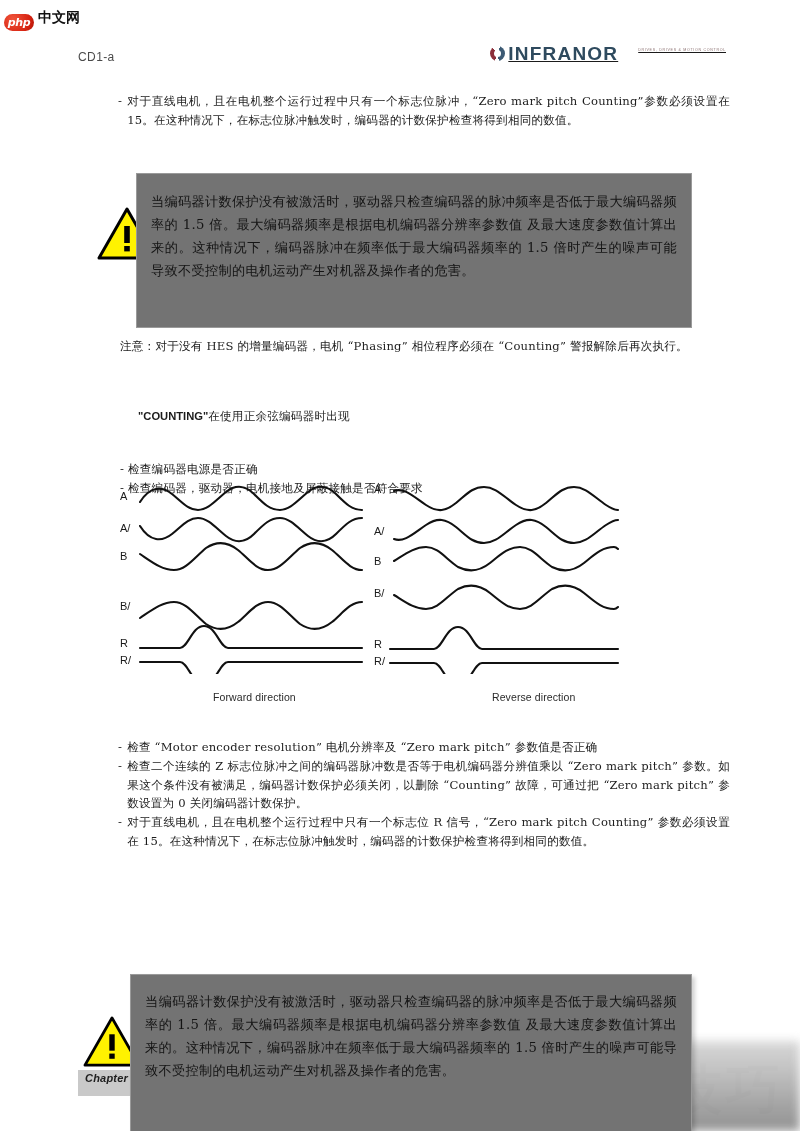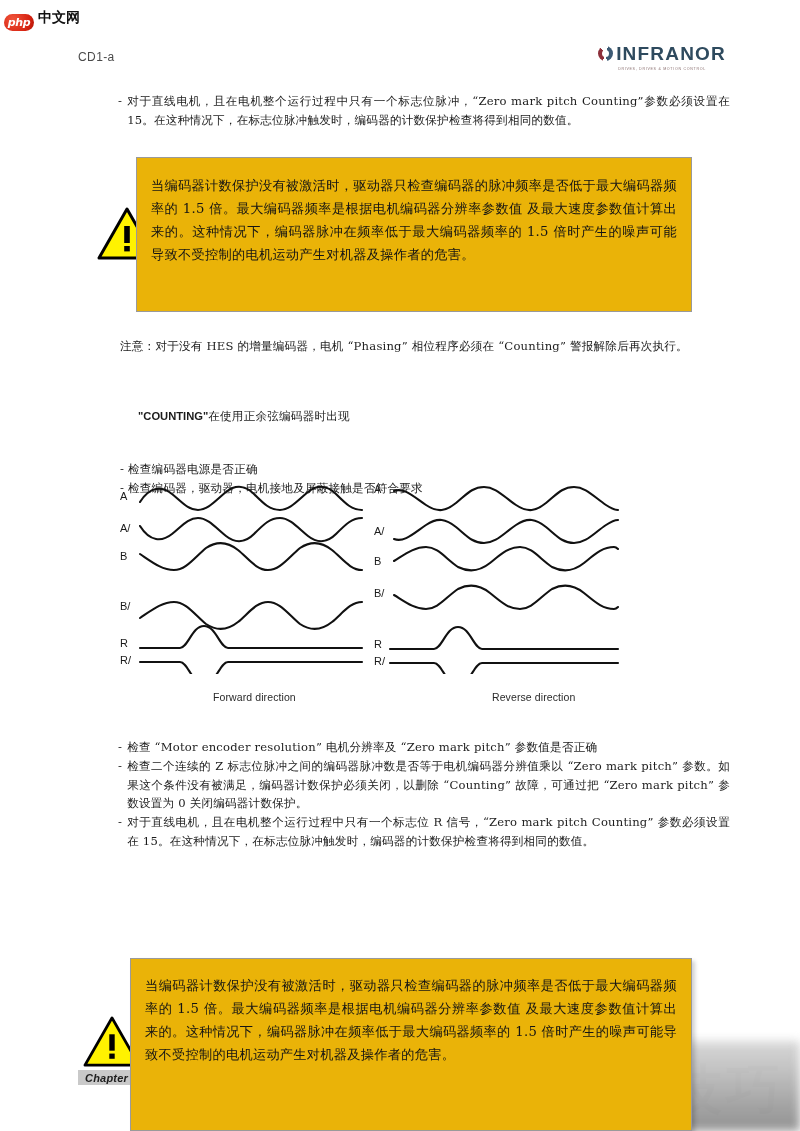--- a/index.html
+++ b/index.html
@@ -68,22 +68,22 @@
     font-family: "Liberation Sans", sans-serif;
     font-size: 12px;
     color: #4a4a4a;
     letter-spacing: 0.4px;
   }
   .brand {
     position: absolute;
     right: 74px;
     top: 0px;
     display: flex;
-    flex-direction: column;
     align-items: flex-start;
+    text-decoration: underline;
   }
   .brand-row {
     display: flex;
     align-items: center;
     gap: 3px;
   }
   .brand-mark {
     width: 15px;
     height: 15px;
     border-radius: 50%;
@@ -138,23 +138,24 @@
     flex: 0 0 auto;
   }
   .para-bullet .body {
     flex: 1 1 auto;
     text-align: justify;
   }
 
   
   .warn-box {
     position: absolute;
-    background: #eab308;
+    background: #737373;
     border: 1px solid #9a9a9a;
     box-sizing: border-box;
+    margin-top: 16px;
   }
   .warn-box.shadowed {
     box-shadow: 3px 3px 4px rgba(0,0,0,0.18);
   }
   .warn-text {
     font-family: "DejaVu Serif", "Liberation Serif", serif;
     font-size: 13.2px;
     line-height: 23px;
     color: #141414;
     letter-spacing: 0.3px;
@@ -196,21 +197,21 @@
   .footer-chapter {
     position: absolute;
     left: 78px;
     top: 1070px;
     background: #c9c9c9;
     color: #202020;
     font-family: "Liberation Sans", sans-serif;
     font-style: italic;
     font-weight: bold;
     font-size: 11px;
-    padding: 2px 7px 1px 7px;
+    padding: 2px 7px 12px 7px;
     letter-spacing: 0.2px;
     z-index: 5;
   }
 
   
   .page-watermark {
     position: absolute;
     right: 16px;
     bottom: 14px;
     font-family: "DejaVu Sans", sans-serif;

